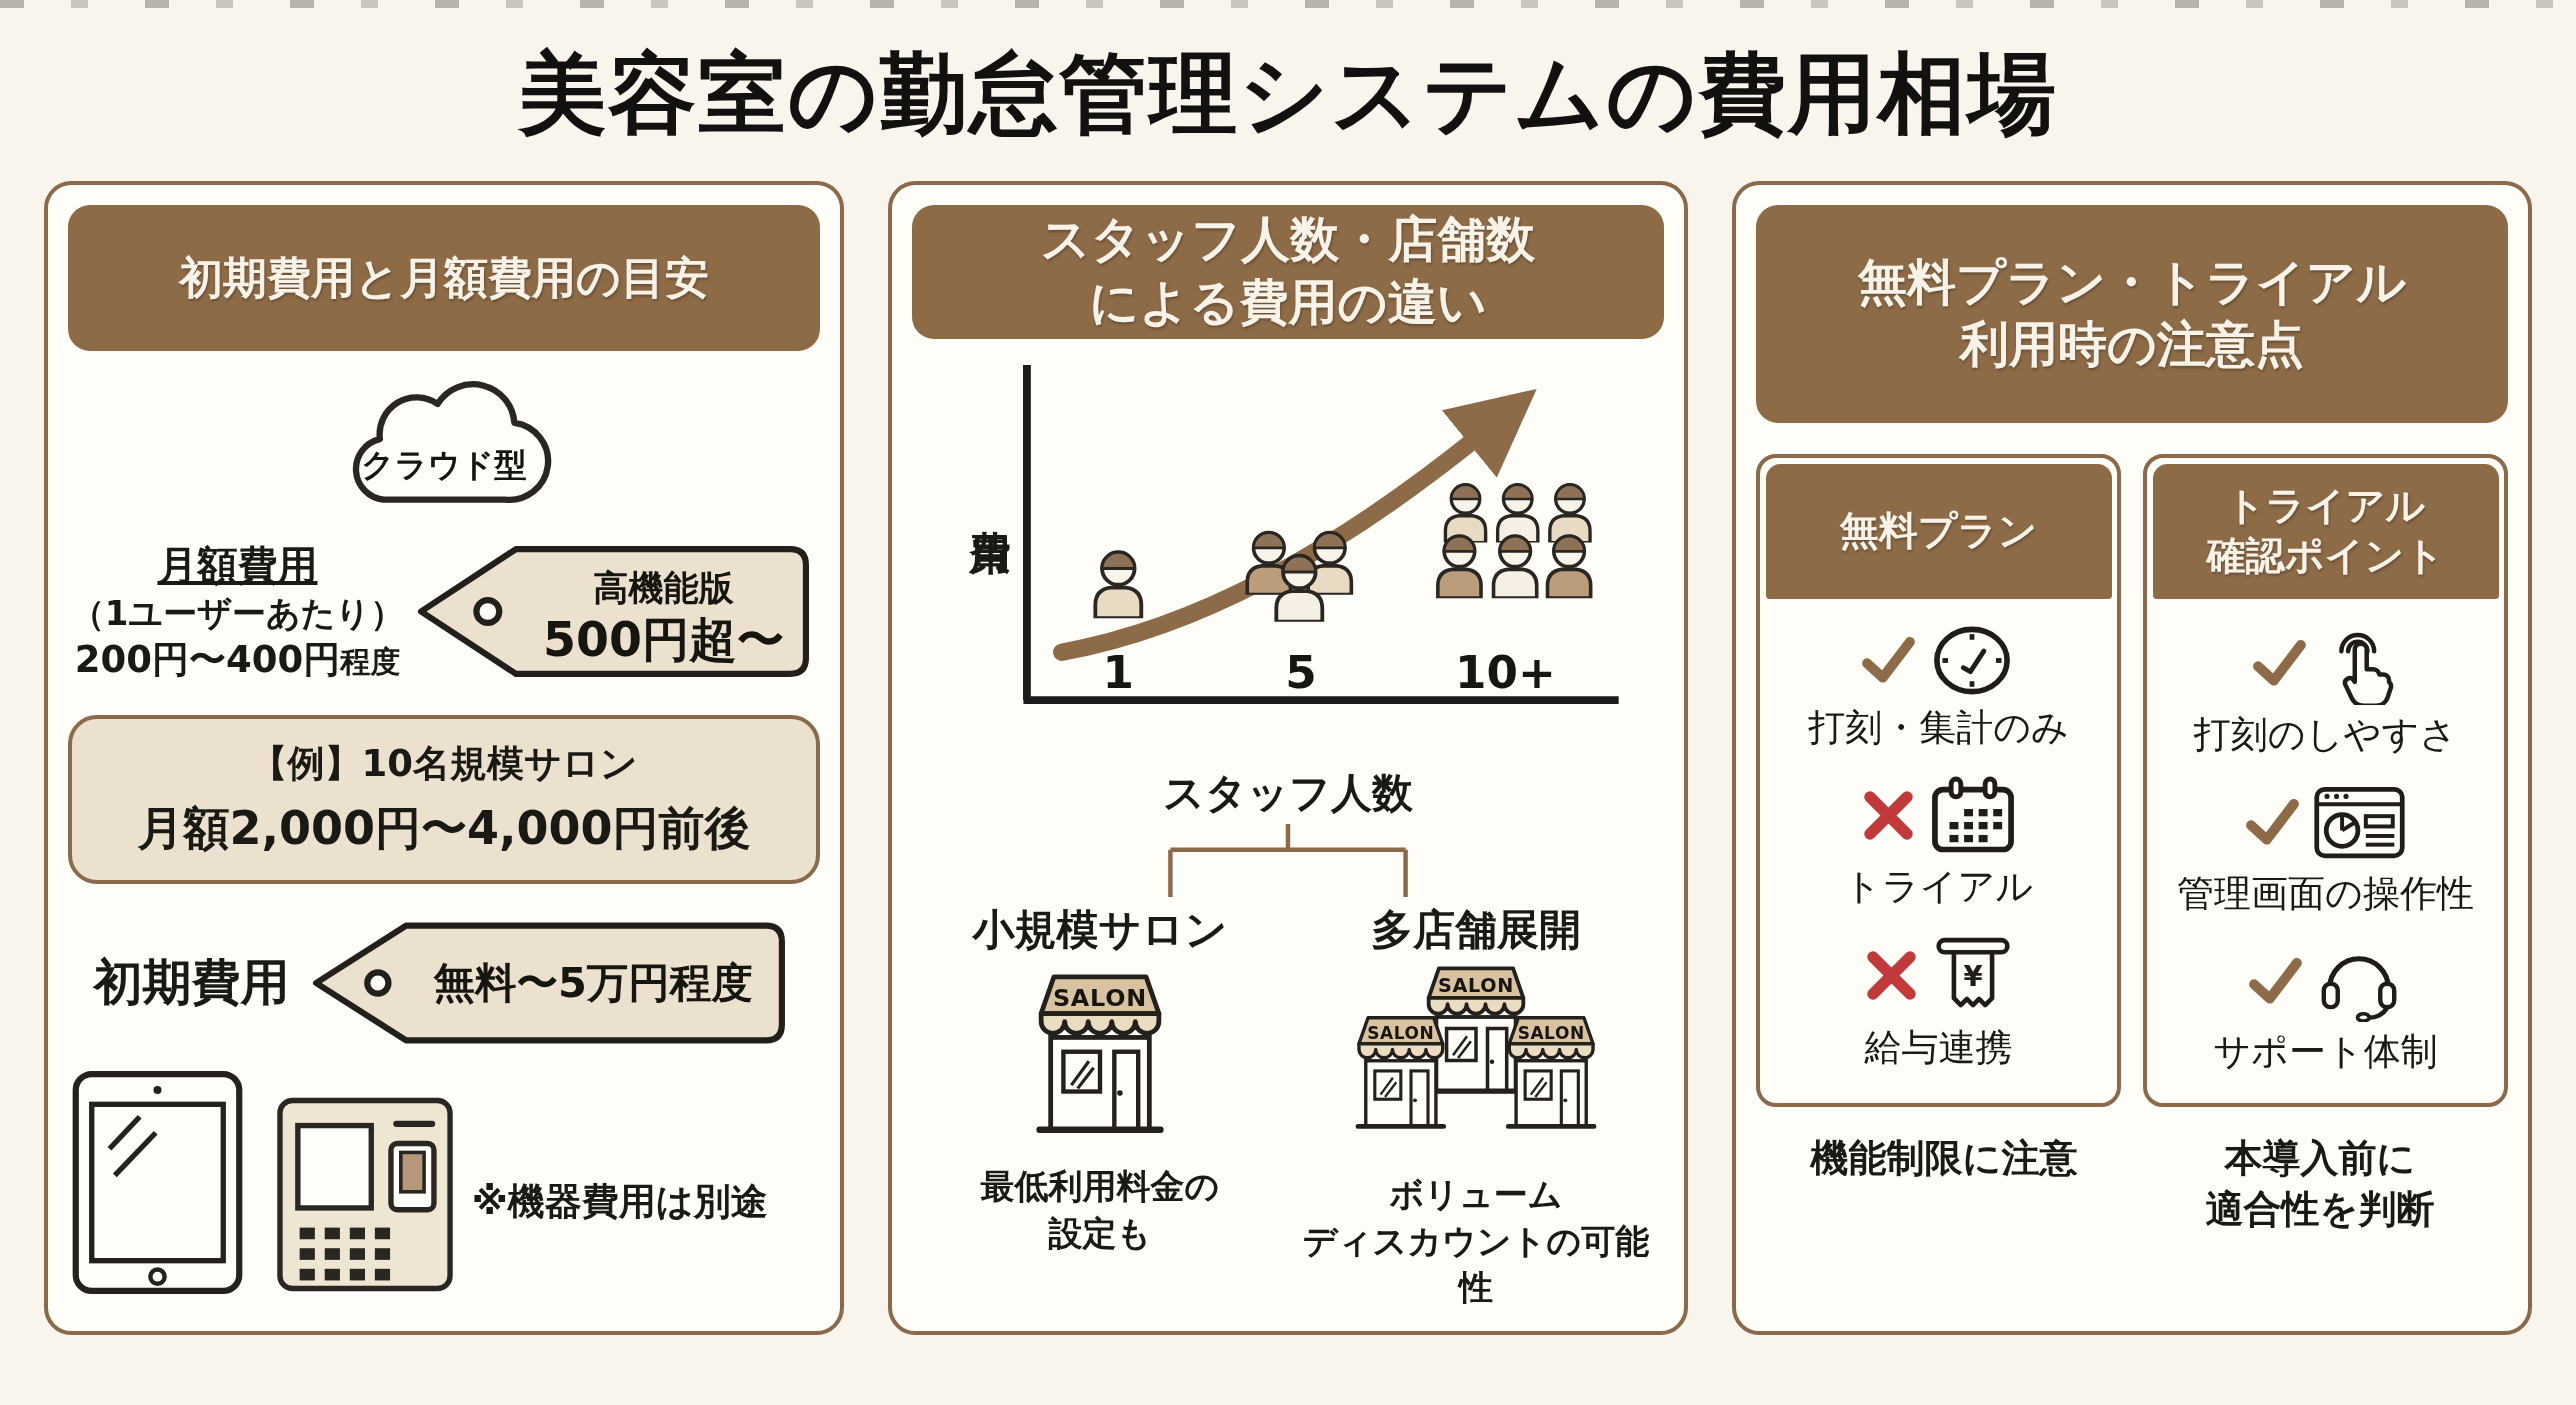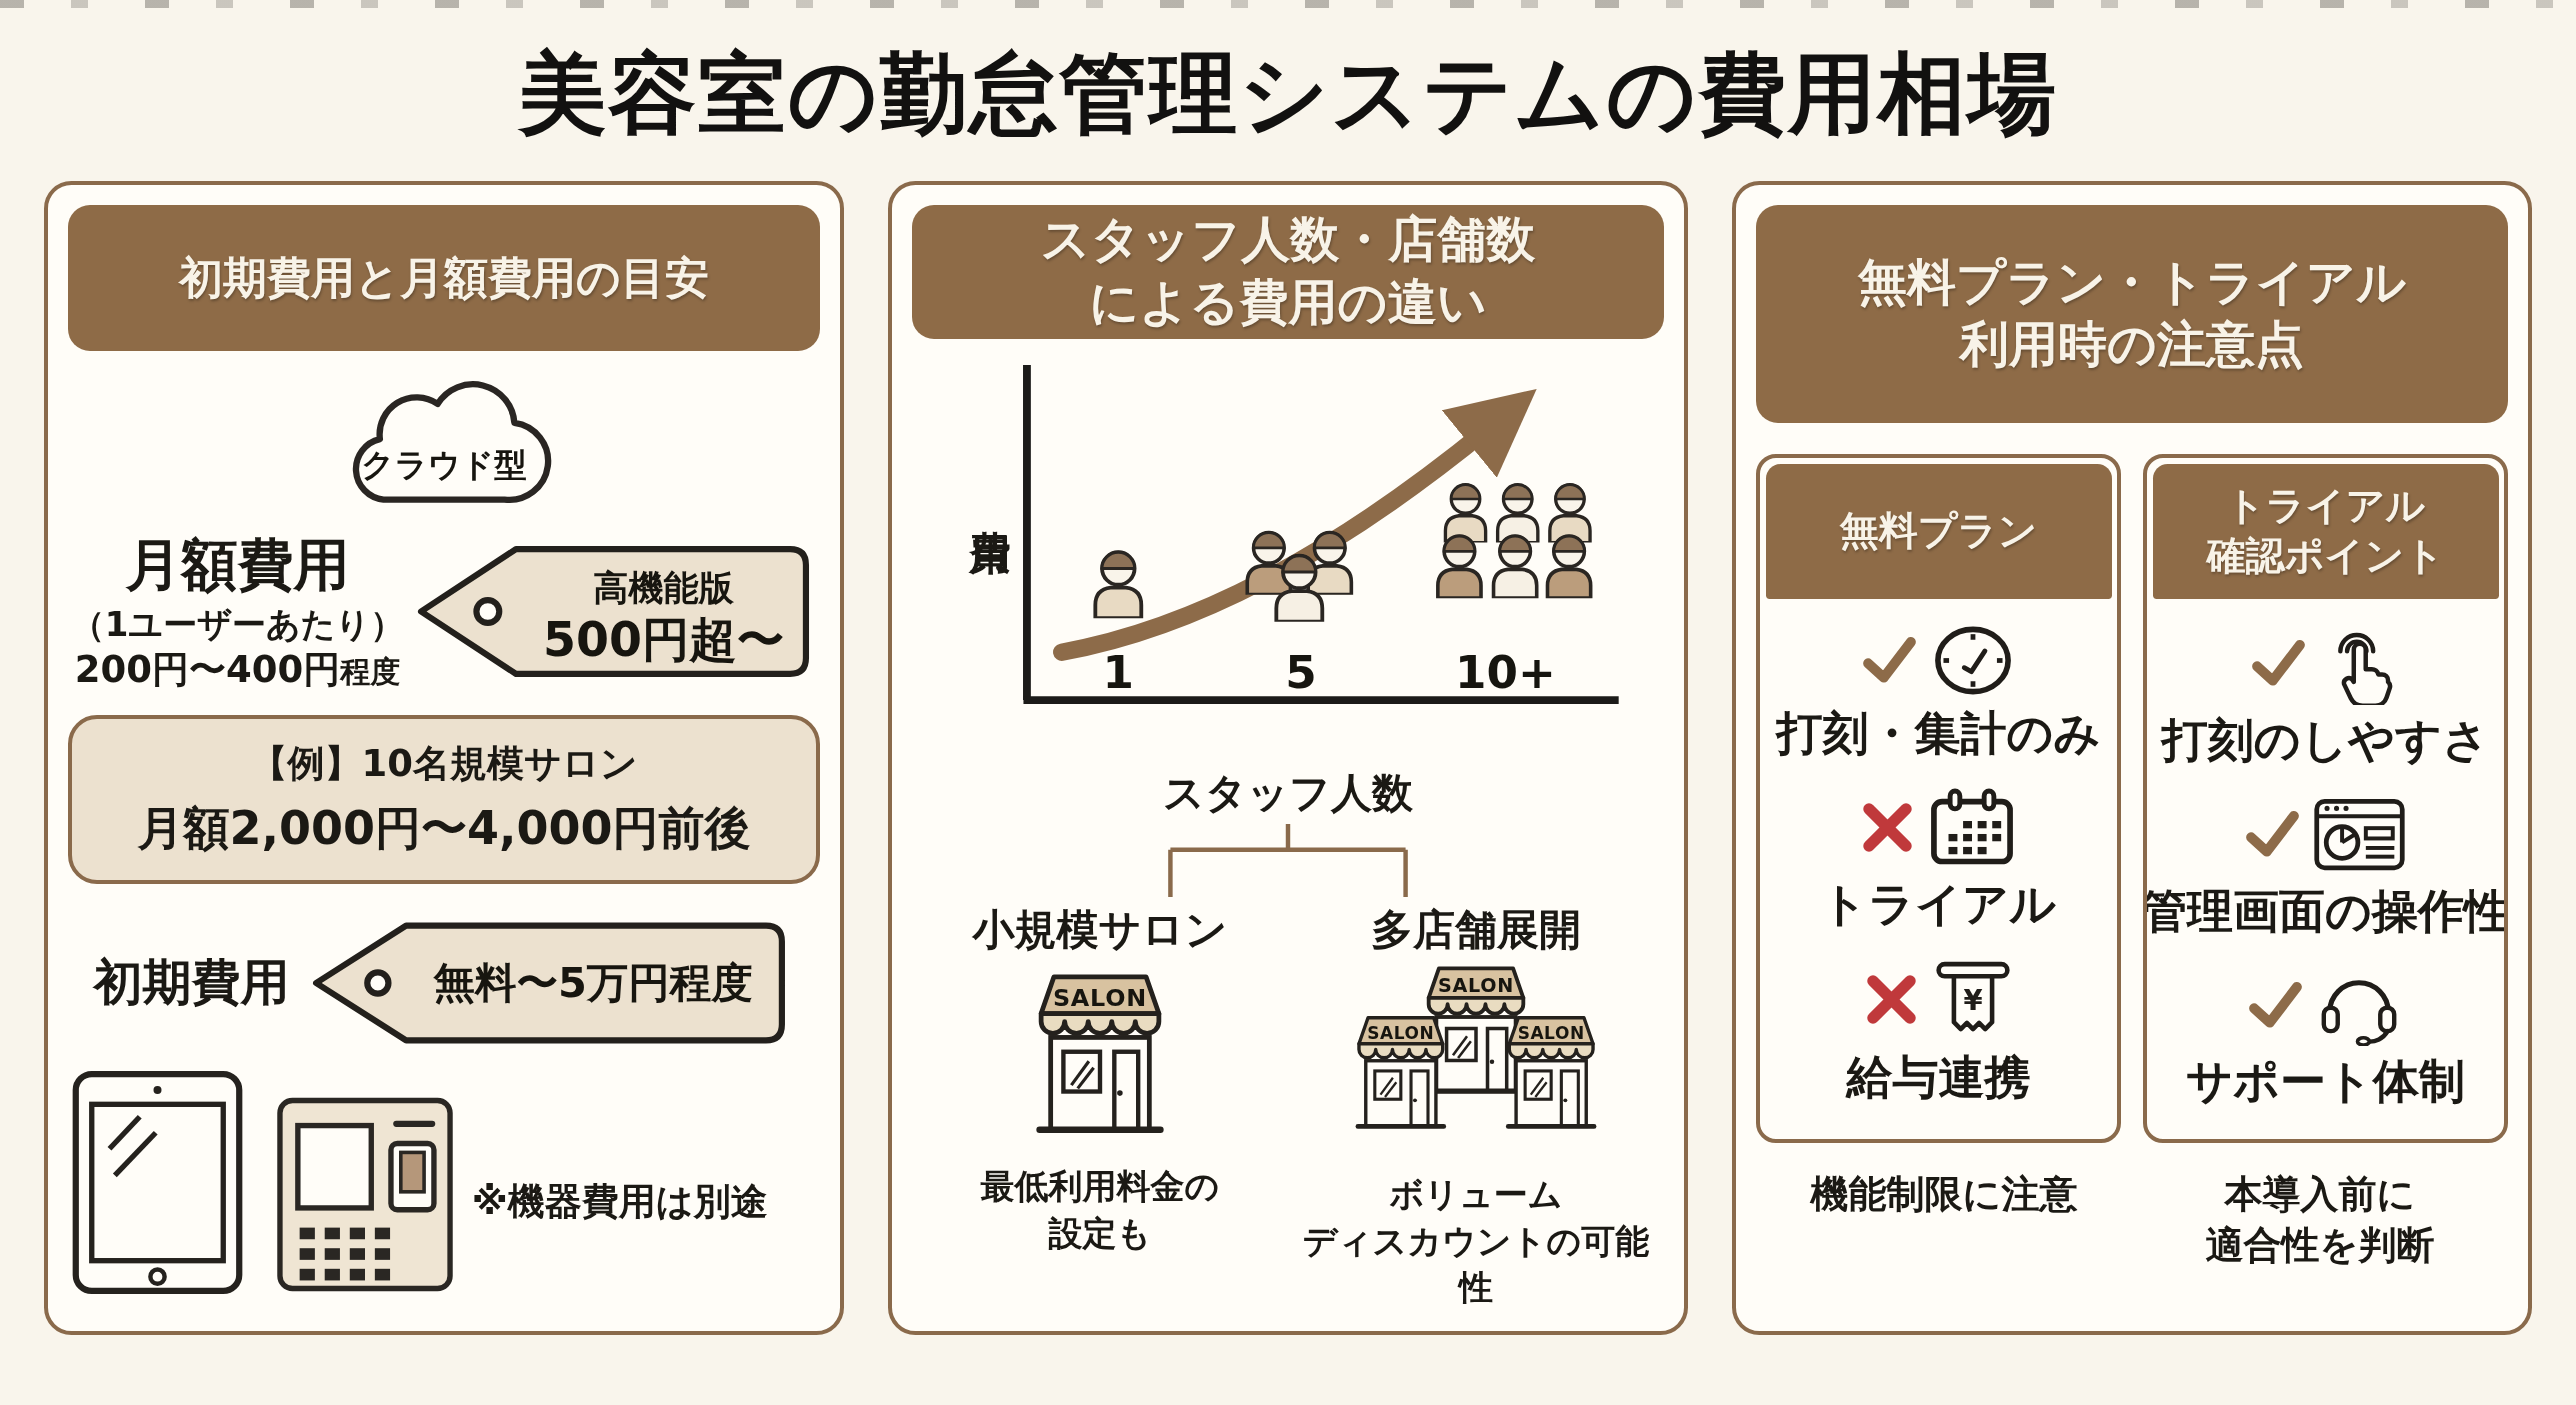--- a/index.html
+++ b/index.html
@@ -16,21 +16,21 @@
   .panel-header{width:100%;box-sizing:border-box;background:#8e6b47;color:#f8f3e8;border-radius:22px;
     display:flex;flex-direction:column;justify-content:center;align-items:center;
     font-weight:900;text-shadow:0.9px 1.8px 2.7px rgba(0,0,0,.28);}
   .ph-1line{height:146px;font-size:44px;}
   .ph-2line{height:218px;font-size:49px;line-height:1.28;}
   .small-suffix{font-size:30px;font-weight:700;}
   
   .cloud-wrap{margin-top:14.6px;position:relative;}
   .monthly-row{display:flex;width:100%;align-items:center;margin-top:11px;}
   .monthly-text{flex:1;text-align:center;line-height:1.3;}
-  .mt-1{font-size:56px;font-weight:900;}
+  .mt-1{font-size:40px;font-weight:900;text-decoration:underline;}
   .mt-2{font-size:34px;font-weight:800;}
   .mt-3{font-size:37px;font-weight:900;}
   .example-box{width:100%;box-sizing:border-box;margin-top:20px;background:#ece1cf;
     border:4.6px solid #8a6a4b;border-radius:29px;text-align:center;padding:20px 5.5px;}
   .ex-1{font-size:37px;font-weight:800;}
   .ex-2{font-size:46px;font-weight:900;margin-top:9.1px;}
   .initial-row{display:flex;width:100%;align-items:center;margin-top:24px;}
   .initial-title{font-size:49px;font-weight:900;padding:0 12.8px 0 25.6px;white-space:nowrap;}
   .devices-row{display:flex;width:100%;align-items:flex-end;margin-top:9.1px;}
   .device-note{font-size:37px;font-weight:800;margin-left:12.8px;padding-bottom:71px;white-space:nowrap;}
@@ -46,21 +46,21 @@
   
   .cards-row{display:flex;gap:22px;width:100%;margin-top:31px;}
   .sub-card{flex:1;border:4.6px solid #8a6a4b;border-radius:20px;background:#fffdf8;
     display:flex;flex-direction:column;overflow:hidden;}
   .sub-card-header{margin:5.5px 5.5px 0;background:#8e6b47;color:#f8f3e8;border-radius:14.6px 14.6px 3.7px 3.7px;
     min-height:135px;display:flex;flex-direction:column;justify-content:center;align-items:center;
     font-size:39px;font-weight:900;line-height:1.3;text-shadow:0.9px 1.8px 2.7px rgba(0,0,0,.28);}
   .sub-card-body{display:flex;flex-direction:column;align-items:center;padding:24px 3.7px 25.6px;gap:22px;}
   .feature{display:flex;flex-direction:column;align-items:center;}
   .feature-top{display:flex;align-items:center;gap:11px;}
-  .feature-label{font-size:46px;font-weight:700;margin-top:5.5px;white-space:nowrap;}
+  .feature-label{font-size:37px;font-weight:400;margin-top:5.5px;white-space:nowrap;}
   .footers-row{display:flex;width:100%;margin-top:25.6px;}
   .footer-cell{flex:1;text-align:center;font-size:38px;font-weight:900;line-height:1.35;}
   svg text{font-family:"DejaVu Sans","Liberation Sans",sans-serif;}
 </style>
 </head>
 <body>
 
 <div class="canvas">
   <div class="top-artifact"></div>
 

